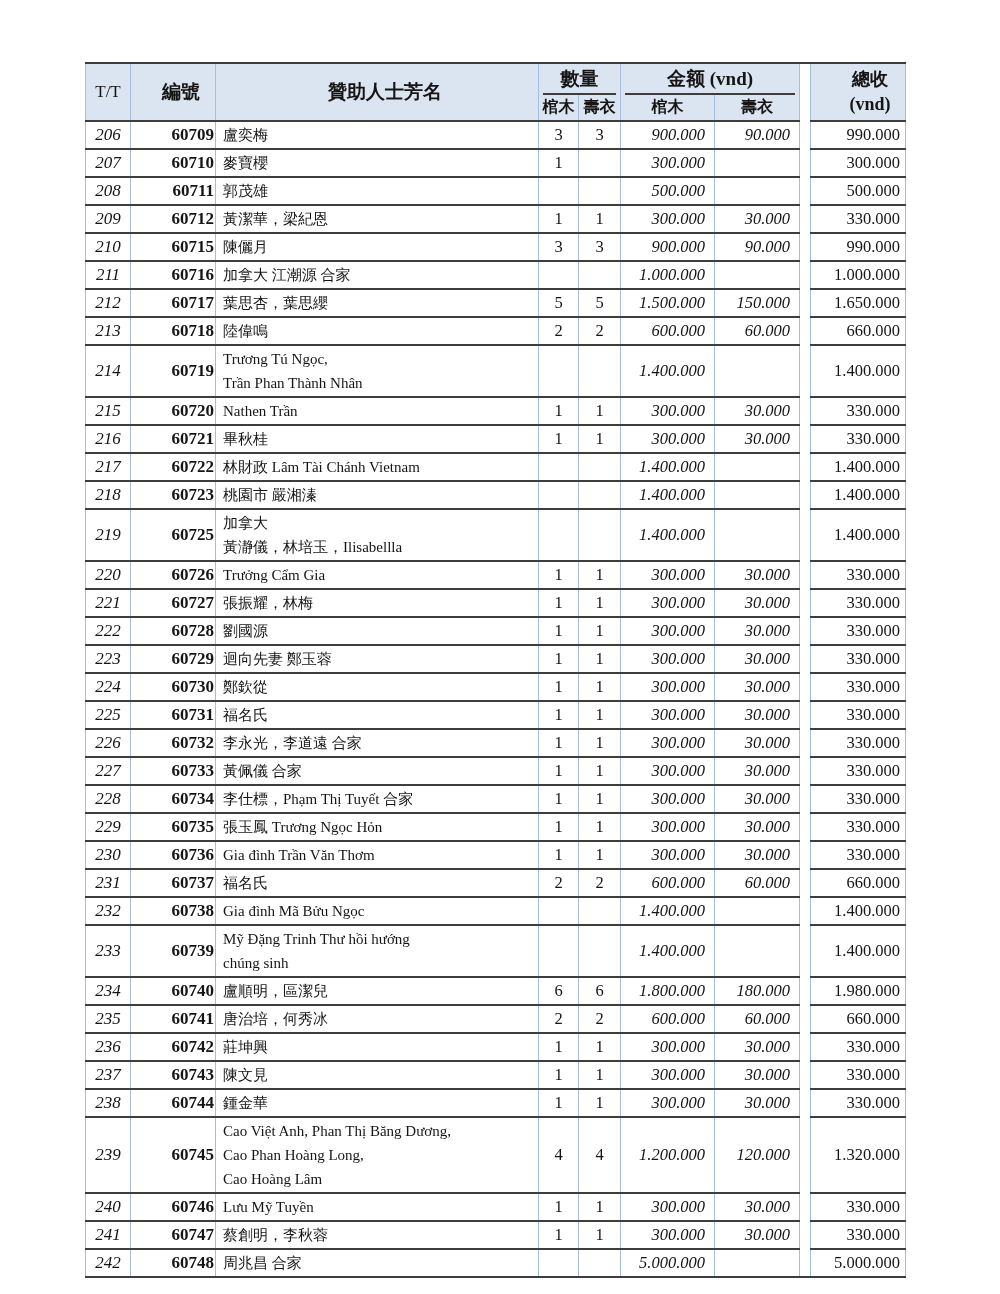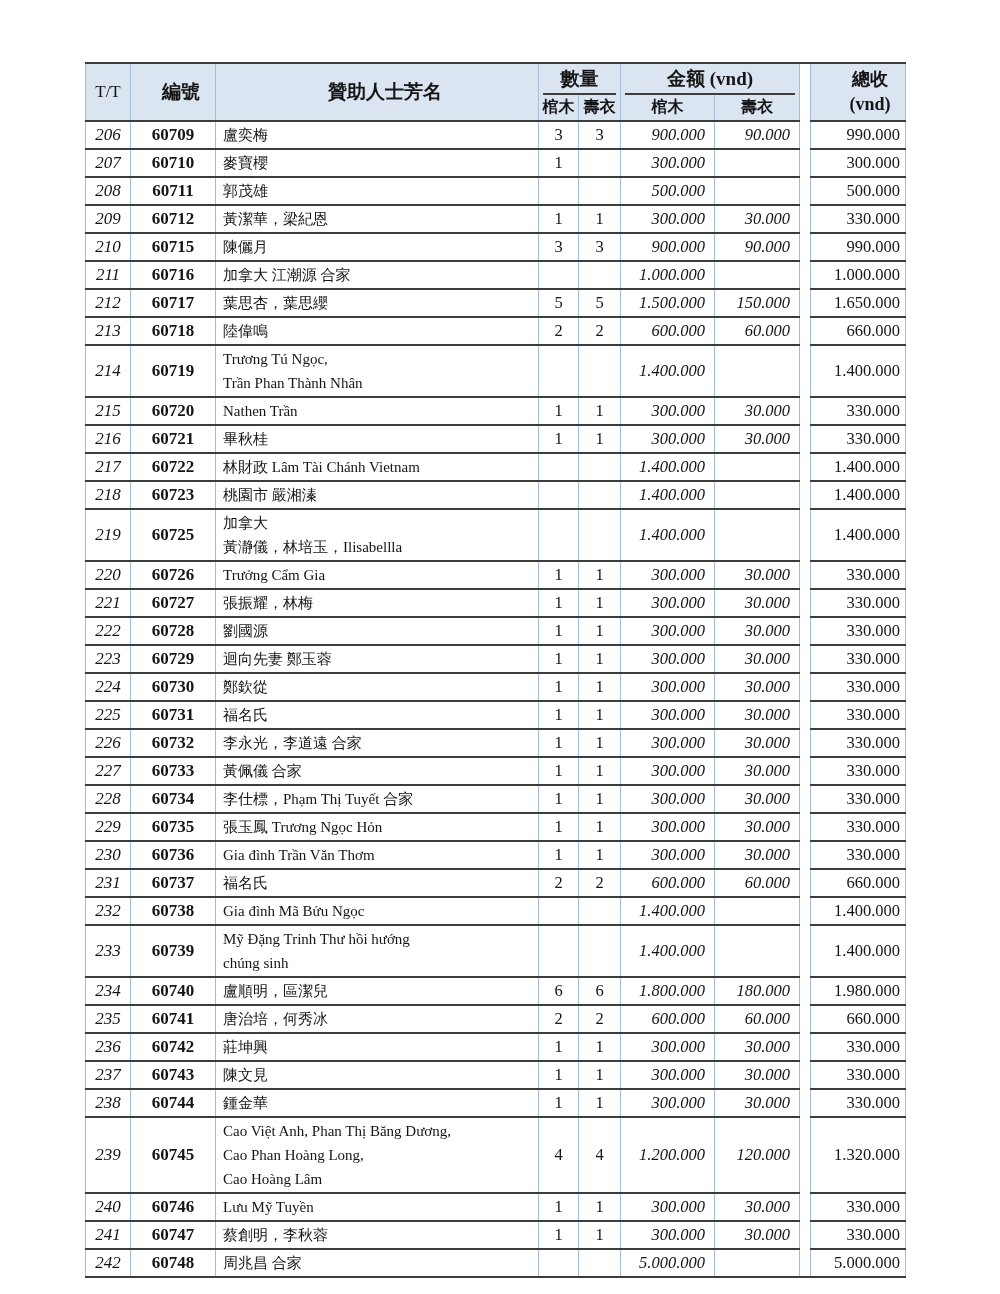--- a/index.html
+++ b/index.html
@@ -37,21 +37,21 @@
   th.code-h, th.name-h { font-size:19px;padding-left:16px; }
   th.total-h { font-size:18px; line-height:25px;padding-left:24px; }
   .u { display:block; margin:0 4px; padding:2px 0 1px; border-bottom:2px solid #3d3d3d; }
 
   
   th.gap-col { background:#ffffff; border-bottom:none; }
   td.c-gap { border-top:none; border-bottom:none; }
   tr:last-child td.c-gap { border-bottom:2px solid #3d3d3d; }
 
   .c-tt    { font-style:italic; font-size:17px; text-align:center; }
-  .c-code  { font-weight:bold;  font-size:17px; text-align:center; }
+  .c-code  { font-weight:bold;  font-size:17px; text-align:right; }
   .c-name  { font-size:15px; text-align:left; padding:1px 4px 1px 7px;
              white-space:pre-line; line-height:24px; }
   .c-q     { font-size:16.5px; text-align:center; }
   .c-amt   { font-style:italic; font-size:16.5px; text-align:right; padding-right:9px; }
   .c-total { font-size:16.5px; text-align:right; padding-right:5px; }
 </style>
 </head>
 <body>
 
 <div class="page">

